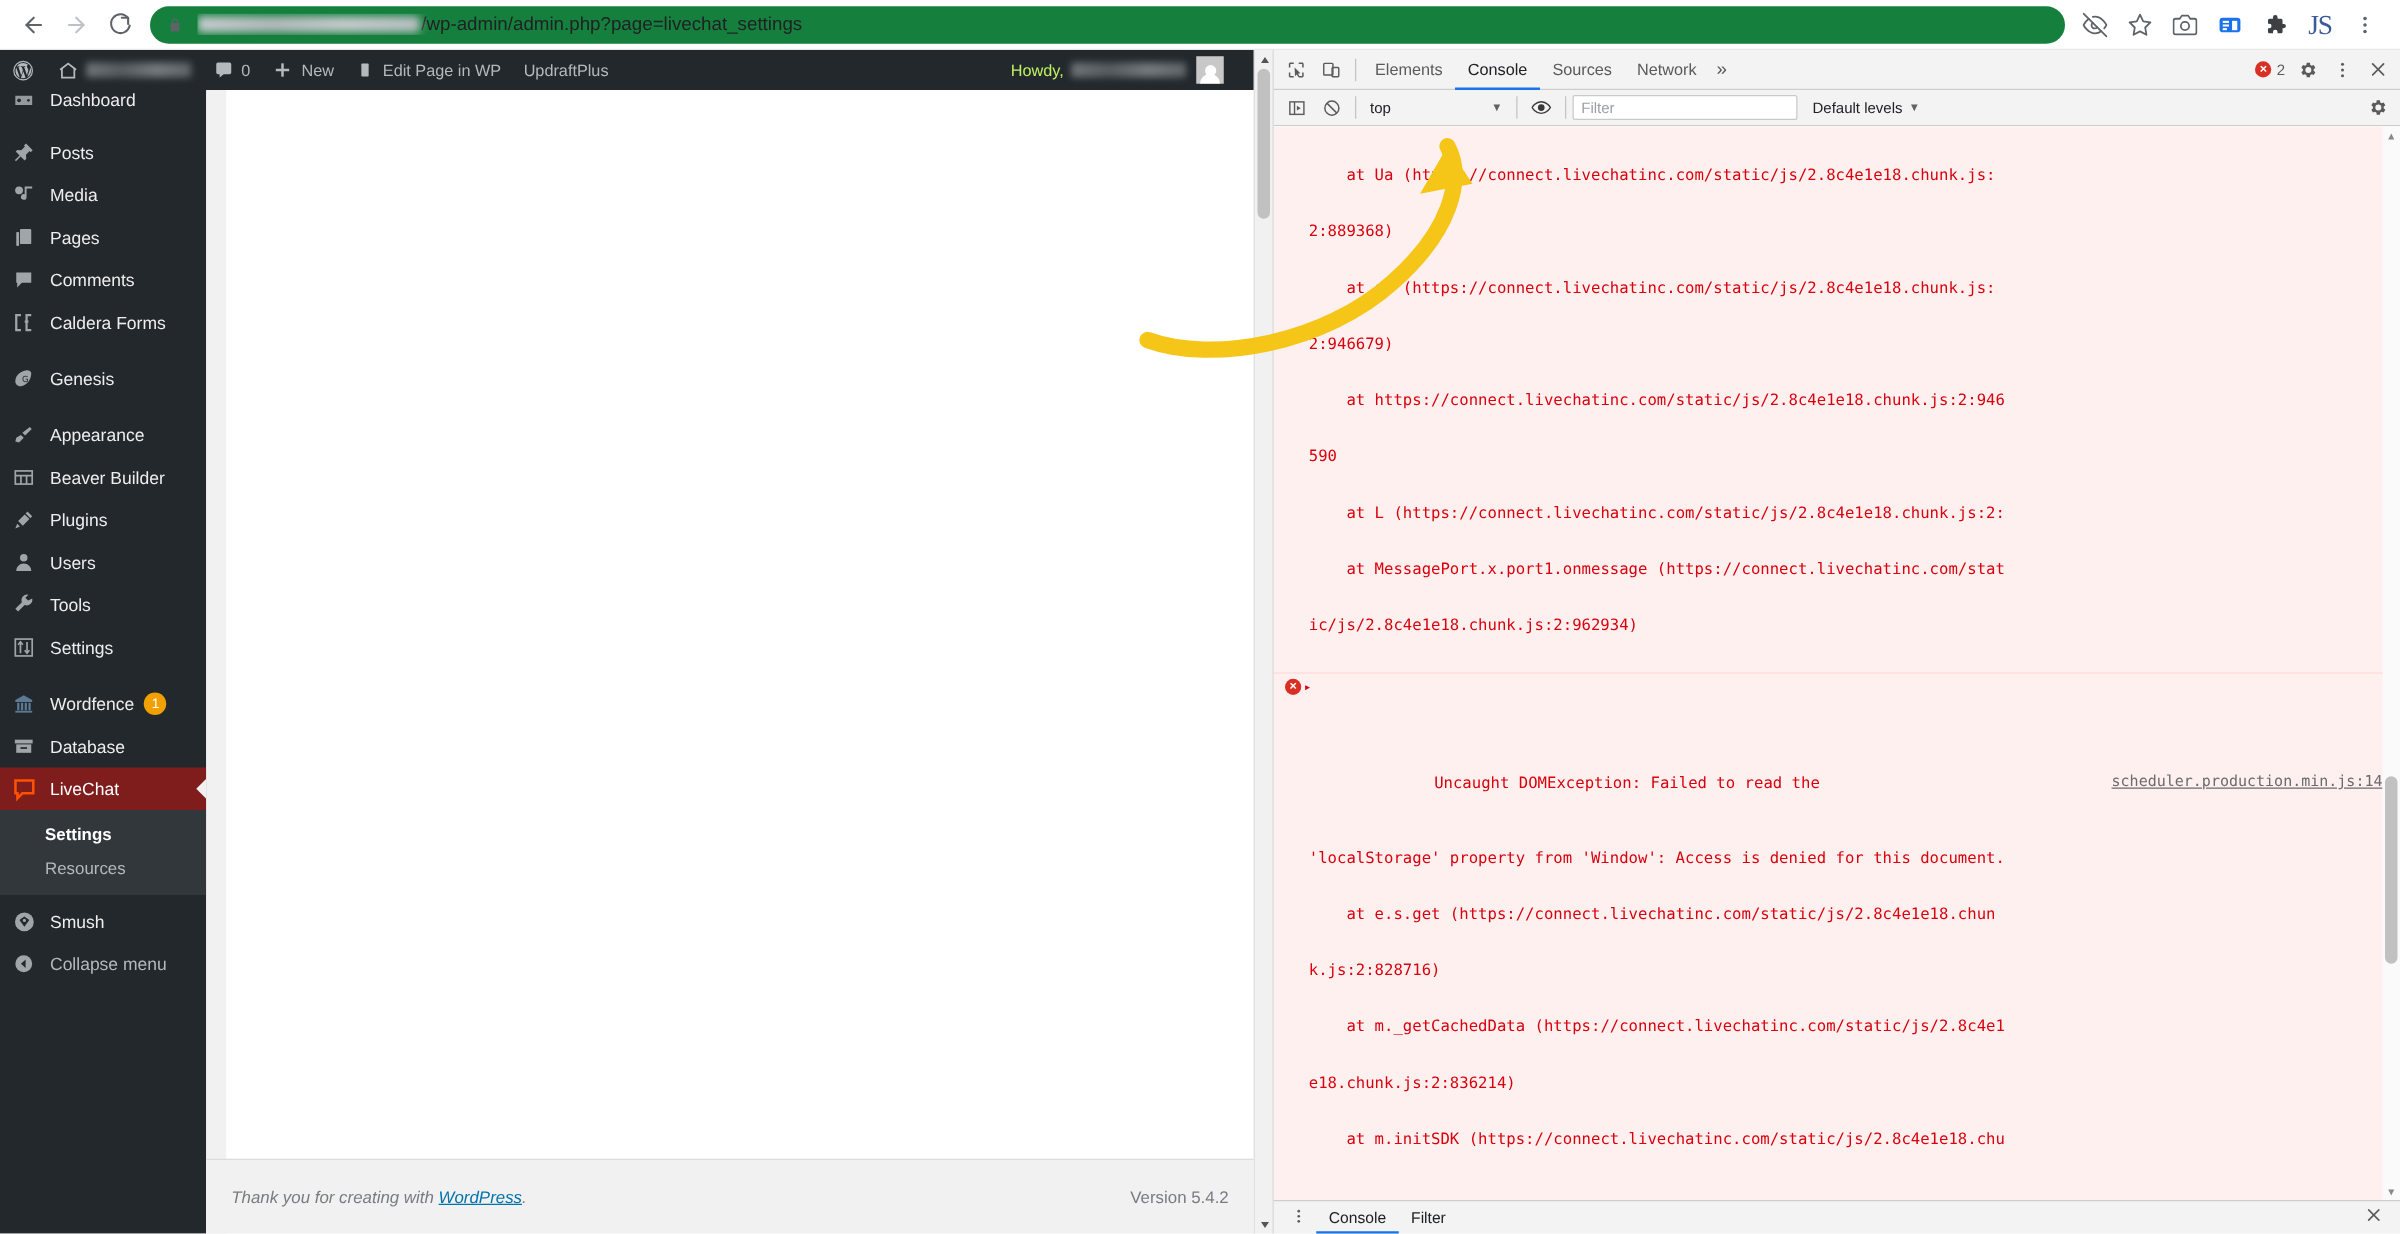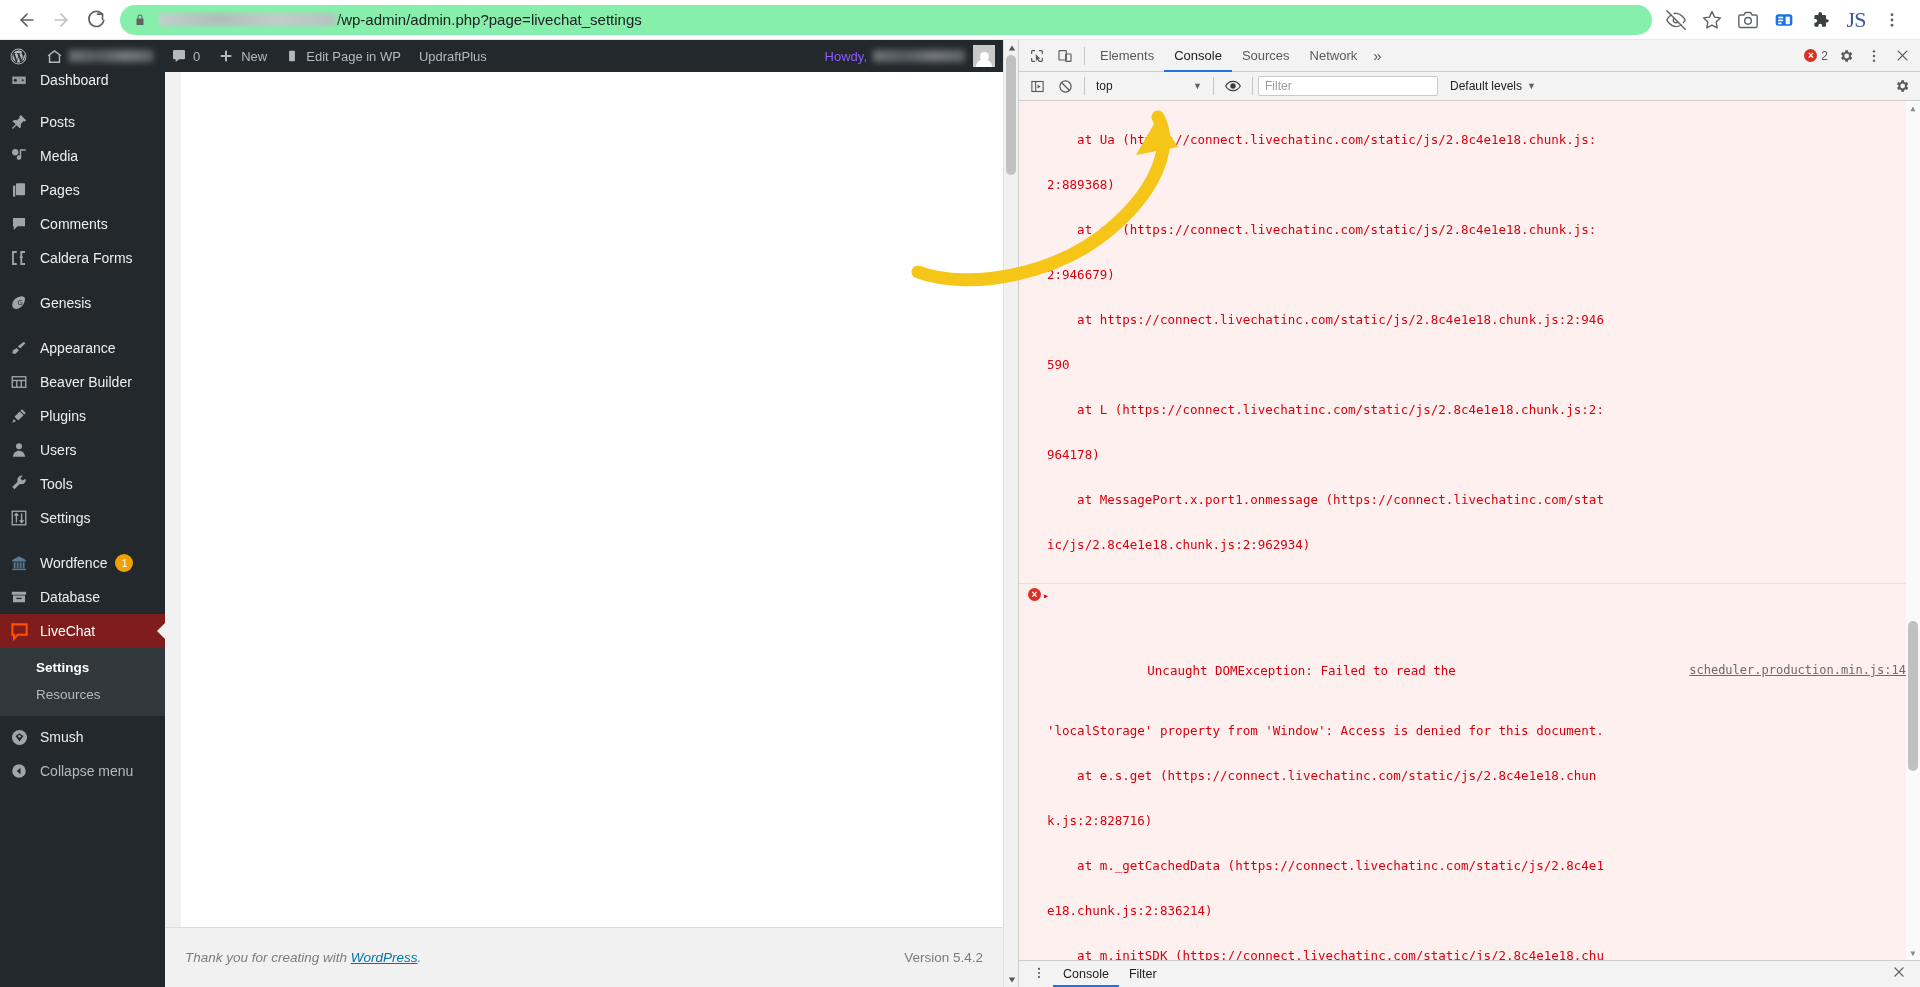--- a/index.html
+++ b/index.html
@@ -23,21 +23,21 @@
     width: 34px; height: 34px;
     display: flex; align-items: center; justify-content: center;
     border-radius: 50%;
     flex: 0 0 auto;
     cursor: pointer;
   }
   .nav-btn svg { display: block; }
   .omnibox {
     flex: 1 1 auto;
     height: 30px;
-    background: #86efac;
+    background: #15803d;
     border-radius: 16px;
     display: flex;
     align-items: center;
     margin-left: 8px;
     padding: 0 14px;
     min-width: 0;
     cursor: text;
   }
   .lock-icon { flex: 0 0 auto; margin-right: 12px; display:flex; }
   .url-text {
@@ -115,23 +115,23 @@
     display:inline-block;
     height: 12px; width: 84px;
     background: linear-gradient(90deg,#6f7478,#565b5f,#74797d,#5e6367);
     filter: blur(3px);
     border-radius: 2px;
     margin-left: 6px;
   }
   .ab-spacer { flex: 1 1 auto; }
   .ab-howdy {
     display:flex; align-items:center;
-    padding-right: 8px;
+    padding-right: 24px;
     font-size: 13px;
-    color: #8b5cf6;
+    color: #bef264;
     cursor: pointer;
   }
   .ab-avatar {
     width: 22px; height: 22px;
     background: #c8c8c8;
     margin-left: 8px;
     display:flex; align-items:flex-end; justify-content:center;
     overflow:hidden;
   }
   .ab-avatar .head { width:9px;height:9px;border-radius:50%;background:#fff;position:relative;top:-6px; }
@@ -904,21 +904,20 @@
       <div class="console-scroll">
 
         <div class="err-block">
           <div class="stack-line">    at Ua (https://connect.livechatinc.com/static/js/2.8c4e1e18.chunk.js:</div>
           <div class="stack-line">2:889368)</div>
           <div class="stack-line">    at gl (https://connect.livechatinc.com/static/js/2.8c4e1e18.chunk.js:</div>
           <div class="stack-line">2:946679)</div>
           <div class="stack-line">    at https://connect.livechatinc.com/static/js/2.8c4e1e18.chunk.js:2:946</div>
           <div class="stack-line">590</div>
           <div class="stack-line">    at L (https://connect.livechatinc.com/static/js/2.8c4e1e18.chunk.js:2:</div>
-          <div class="stack-line">964178)</div>
           <div class="stack-line">    at MessagePort.x.port1.onmessage (https://connect.livechatinc.com/stat</div>
           <div class="stack-line">ic/js/2.8c4e1e18.chunk.js:2:962934)</div>
         </div>
 
         <div class="err-block no-border" style="padding-top:4px">
           <span class="err-icon">×</span>
           <span class="err-tri" style="top:4px">▸</span>
           <div style="padding-left:10px">
             <span class="src-right">scheduler.production.min.js:14</span><span>Uncaught DOMException: Failed to read the</span>
           </div>

